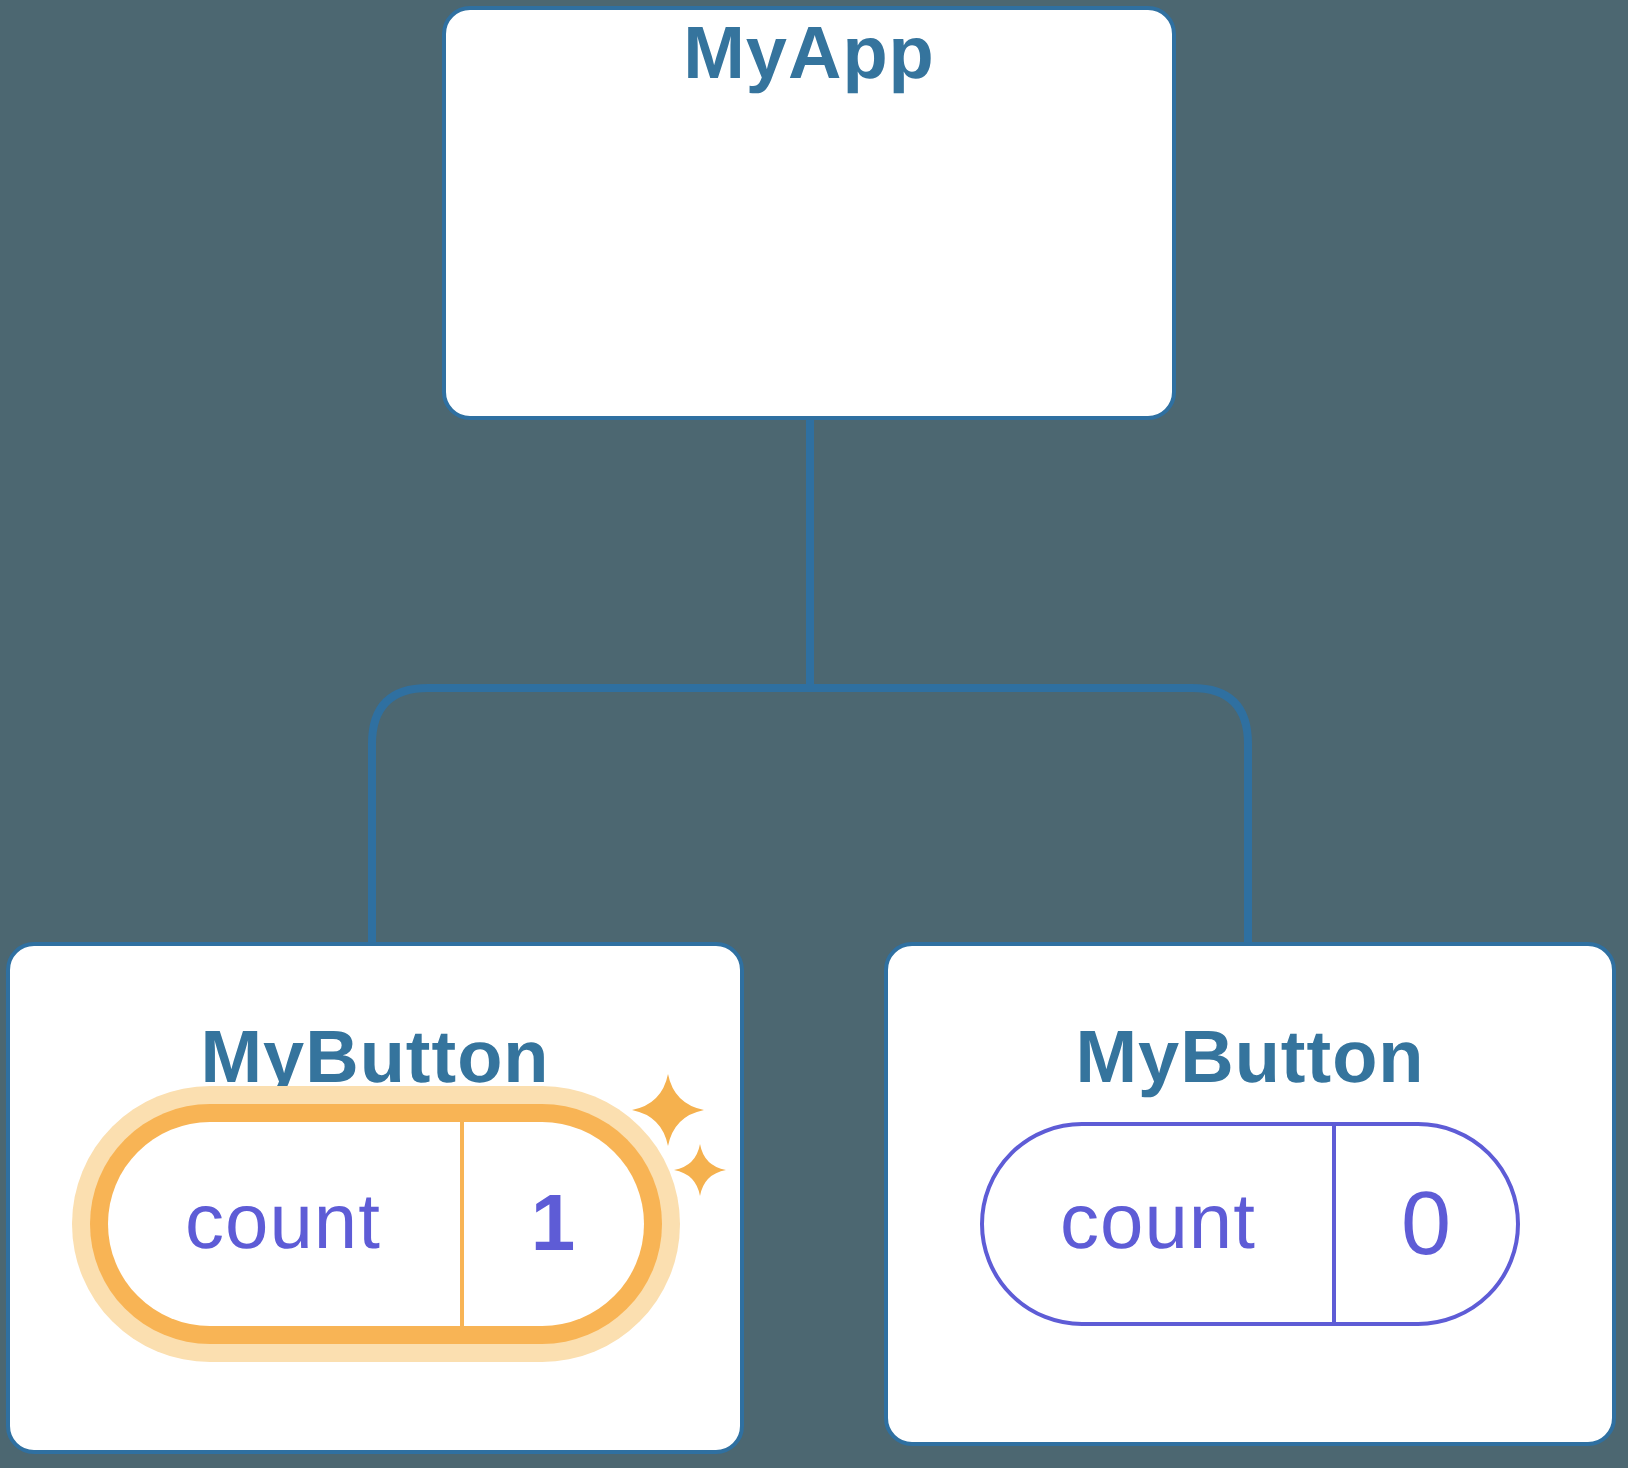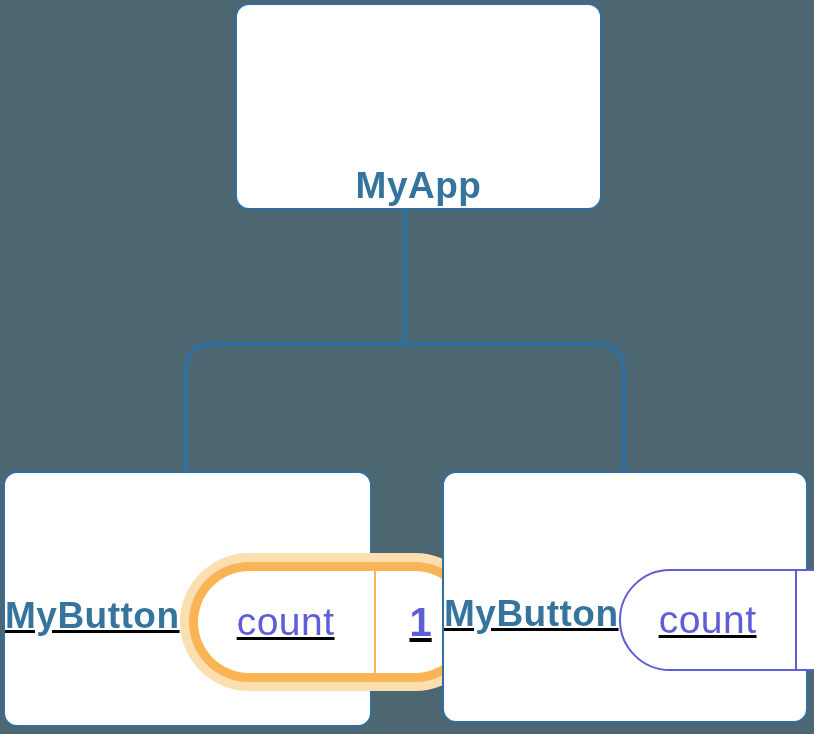--- a/index.html
+++ b/index.html
@@ -21,28 +21,27 @@
     height: 734px;
   }
   .node {
     position: absolute;
     background: var(--node-bg, #fff);
     border: 2.5px solid var(--node-border, #2F70A1);
     border-radius: 14px;
     box-sizing: border-box;
   }
   .node-root {
-    left: 235px; top: 3px;
+    left: 221px; top: 3px;
     width: 367px; height: 207px;
-    display: flex; align-items: flex-end; justify-content: center;
+    display: flex; align-items: flex-start; justify-content: center;
   }
   .node-child {
-    display: flex; flex-direction: row; align-items: center;
+    display: flex; flex-direction: column; align-items: center;
     padding-top: 34px;
-    text-decoration: underline;
   }
   .node-child-left  { left: 3px;   top: 471px; width: 369px; height: 256px; }
   .node-child-right { left: 442px; top: 471px; width: 366px; height: 252px; }
   .node-title {
     color: var(--title-text, #35749D);
     font-size: 37px;
     font-weight: 700;
     line-height: 44px;
     letter-spacing: 0.5px;
     white-space: nowrap;

